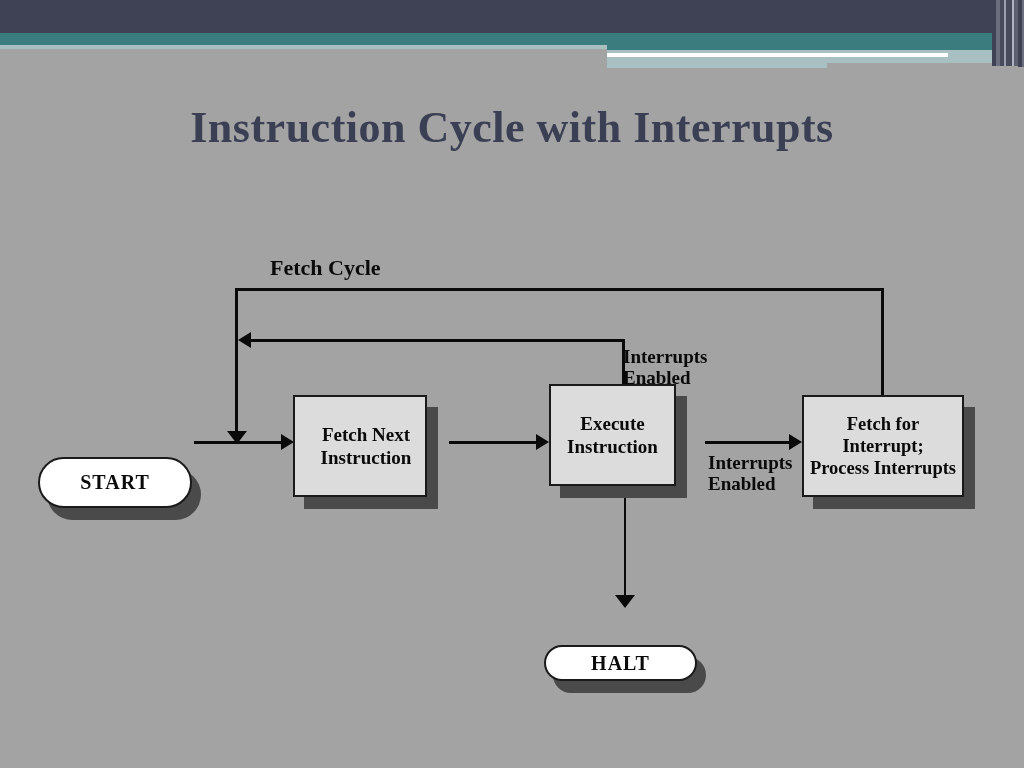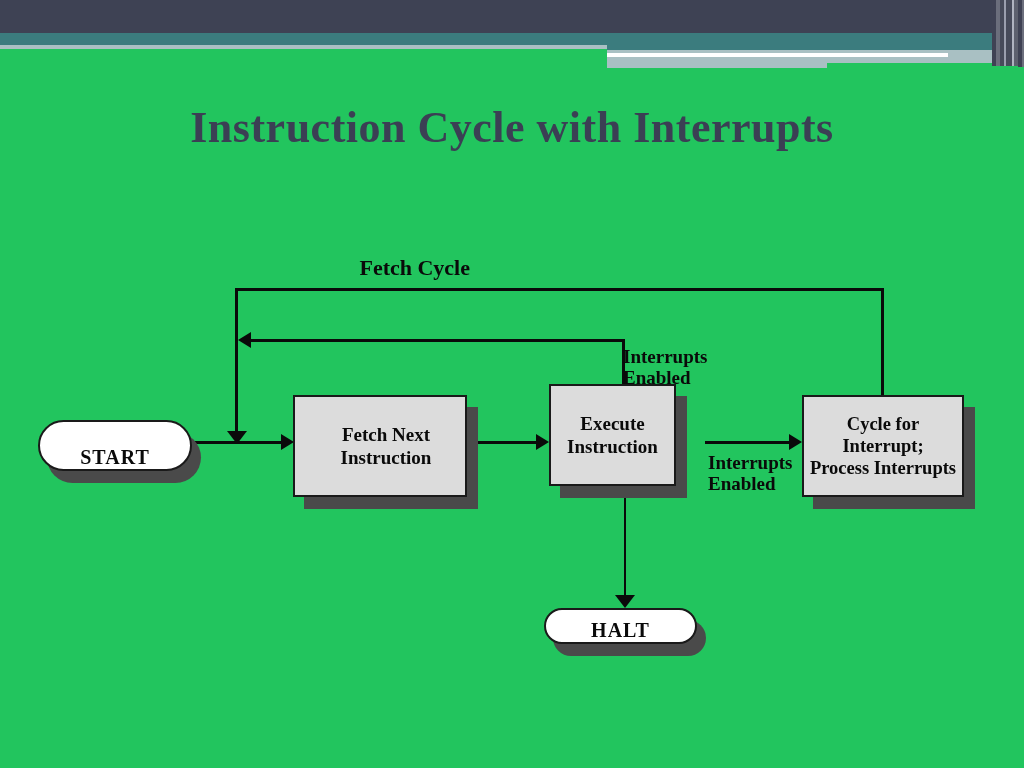--- a/index.html
+++ b/index.html
@@ -1,21 +1,21 @@
 <!DOCTYPE html>
 <html style="--header-dark: #3e4254; --header-teal: #3b7c7e; --header-light: #a9c0c3; --box-fill: #dcdcdc; --box-border: #1a1a1a; --shadow: #4a4a4a; --line: #0a0a0a; --title-text: #3b3f54;"><head>
 <meta charset="utf-8">
 <style>
   :root{
     --header-dark:#3e4254; --header-teal:#3b7c7e; --header-light:#a9c0c3;
     --box-fill:#dcdcdc; --box-border:#1a1a1a; --shadow:#4a4a4a;
     --line:#0a0a0a; --title-text:#3b3f54;
   }
   html,body{margin:0;padding:0;background:#fff;}
-  .slide{position:relative;width:1024px;height:768px;background:#22c55e;overflow:hidden;
+  .slide{position:relative;width:1024px;height:768px;background:#a3a3a3;overflow:hidden;
          font-family:"Liberation Serif","DejaVu Serif",serif;}
   .abs{position:absolute;}
 
   
   .bar-dark{left:0;top:0;width:1024px;height:33px;background:var(--header-dark);}
   .bar-teal{left:0;top:33px;width:1024px;height:12px;background:var(--header-teal);}
   .bar-light{left:0;top:45px;width:607px;height:4px;background:var(--header-light);}
   .r-teal{left:607px;top:33px;width:417px;height:17px;background:var(--header-teal);}
   .r-light{left:607px;top:50px;width:417px;height:13px;background:var(--header-light);}
   .r-white{left:607px;top:53px;width:341px;height:4px;background:#ffffff;}
@@ -30,33 +30,33 @@
   .hline{height:3px;background:var(--line);}
   .vline{width:3px;background:var(--line);}
   .arrow-right{width:0;height:0;border-top:8px solid transparent;border-bottom:8px solid transparent;
                border-left:13px solid var(--line);}
   .arrow-left{width:0;height:0;border-top:8px solid transparent;border-bottom:8px solid transparent;
               border-right:13px solid var(--line);}
   .arrow-down{width:0;height:0;border-left:10px solid transparent;border-right:10px solid transparent;
               border-top:13px solid var(--line);}
 
   
-  .cycle-label{top:255px;width:200px;text-align:right;font-weight:bold;font-size:22px;color:#0a0a0a;}
+  .cycle-label{top:255px;width:200px;text-align:left;font-weight:bold;font-size:22px;color:#0a0a0a;}
   .edge-label{width:104px;text-align:left;font-weight:bold;font-size:19px;line-height:21px;color:#0a0a0a;}
 
   
   .pbox{background:var(--box-fill);border:2.5px solid var(--box-border);
         box-shadow:11px 12px 0 0 var(--shadow);box-sizing:border-box;
         display:flex;flex-direction:column;align-items:center;justify-content:center;
         font-weight:bold;font-size:19px;line-height:23px;color:#0a0a0a;text-align:center;}
   
   .oval{background:#ffffff;border:2.5px solid var(--box-border);border-radius:26px;
         box-shadow:9px 12px 0 0 var(--shadow);box-sizing:border-box;
-        display:flex;align-items:flex-end;justify-content:center;
-        font-weight:bold;font-size:20px;letter-spacing:1px;color:#0a0a0a;}
+        display:flex;align-items:center;justify-content:center;
+        font-weight:bold;font-size:20px;letter-spacing:1px;color:#0a0a0a;margin-top:37px;}
 </style>
 </head>
 <body>
 
 <div class="slide">
 
   <div class="abs bar-dark"></div>
   <div class="abs bar-teal"></div>
   <div class="abs bar-light"></div>
   <div class="abs r-teal"></div>
@@ -100,32 +100,32 @@
   </div>
   <div class="abs edge-label" style="left:708px;top:452px;">
     <div>Interrupts</div>
     <div>Enabled</div>
   </div>
 
   <div class="abs oval" style="left:38px;top:420px;width:154px;height:51px;">
     <span>START</span>
   </div>
 
-  <div class="abs pbox" style="left:293px;top:395px;width:174px;height:102px;padding-left:12px;">
+  <div class="abs pbox" style="left:293px;top:395px;width:134px;height:102px;padding-left:12px;">
     <div>Fetch Next</div>
     <div>Instruction</div>
   </div>
 
   <div class="abs pbox" style="left:549px;top:384px;width:127px;height:102px;">
     <div>Execute</div>
     <div>Instruction</div>
   </div>
 
   <div class="abs pbox" style="left:802px;top:395px;width:162px;height:102px;font-size:18.5px;line-height:22px;">
-    <div>Cycle for</div>
+    <div>Fetch for</div>
     <div>Interrupt;</div>
     <div>Process Interrupts</div>
   </div>
 
   <div class="abs oval" style="left:544px;top:608px;width:153px;height:36px;">
     <span>HALT</span>
   </div>
 
 </div>
 

